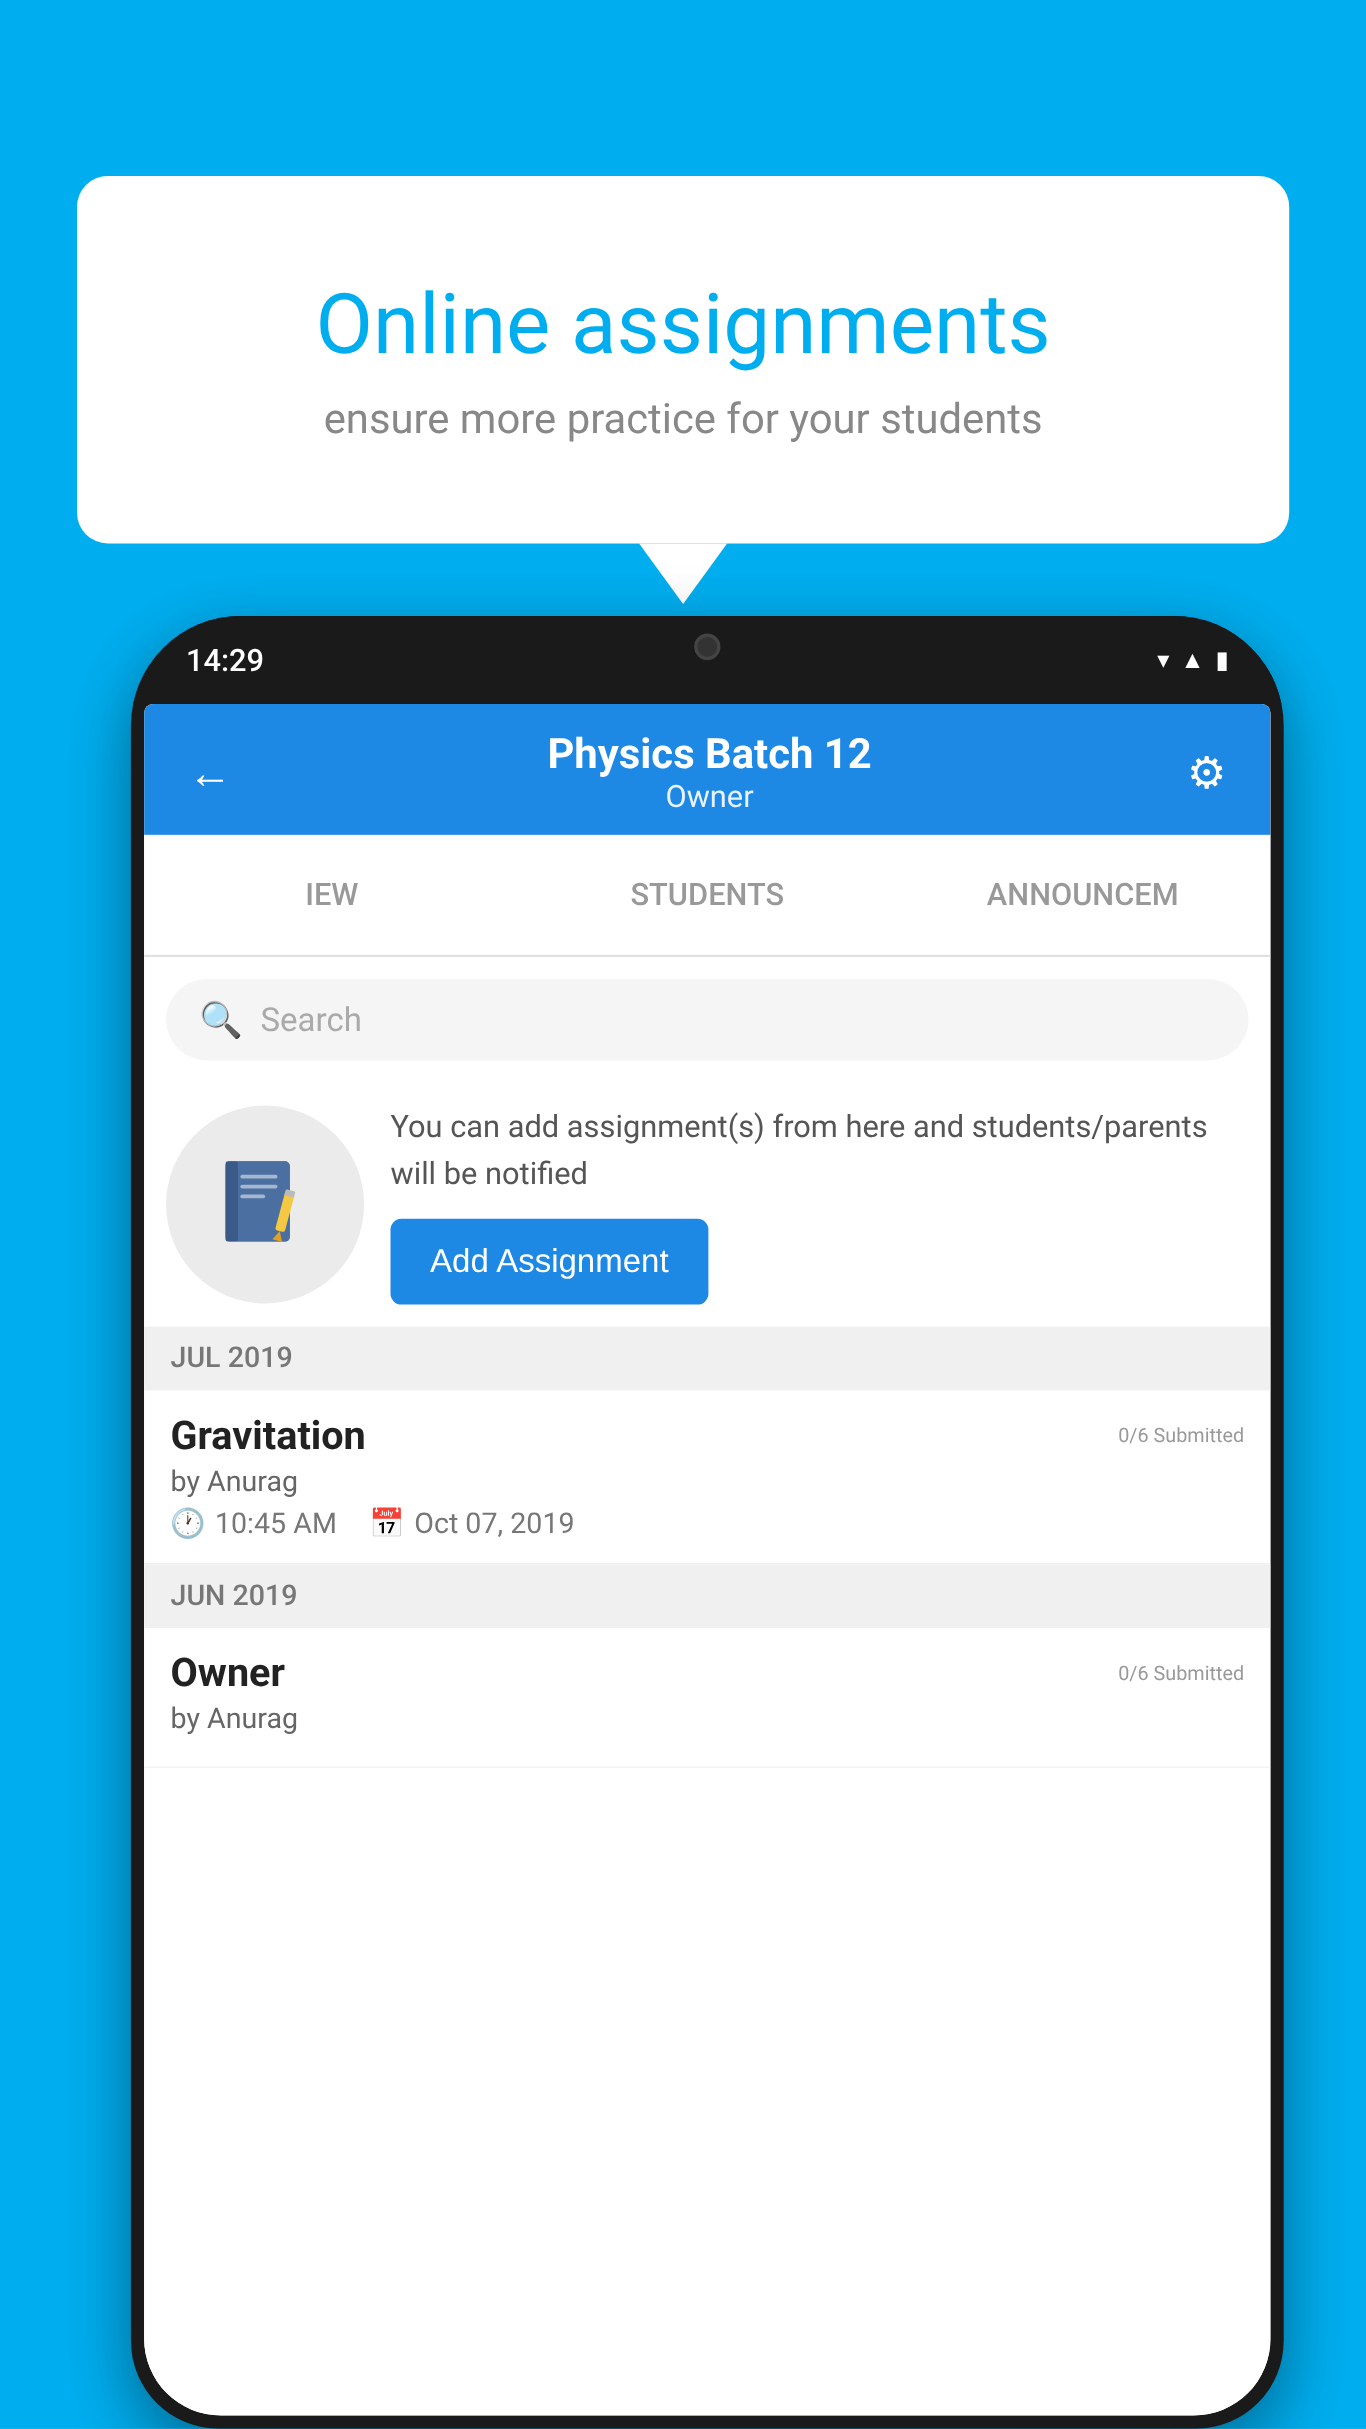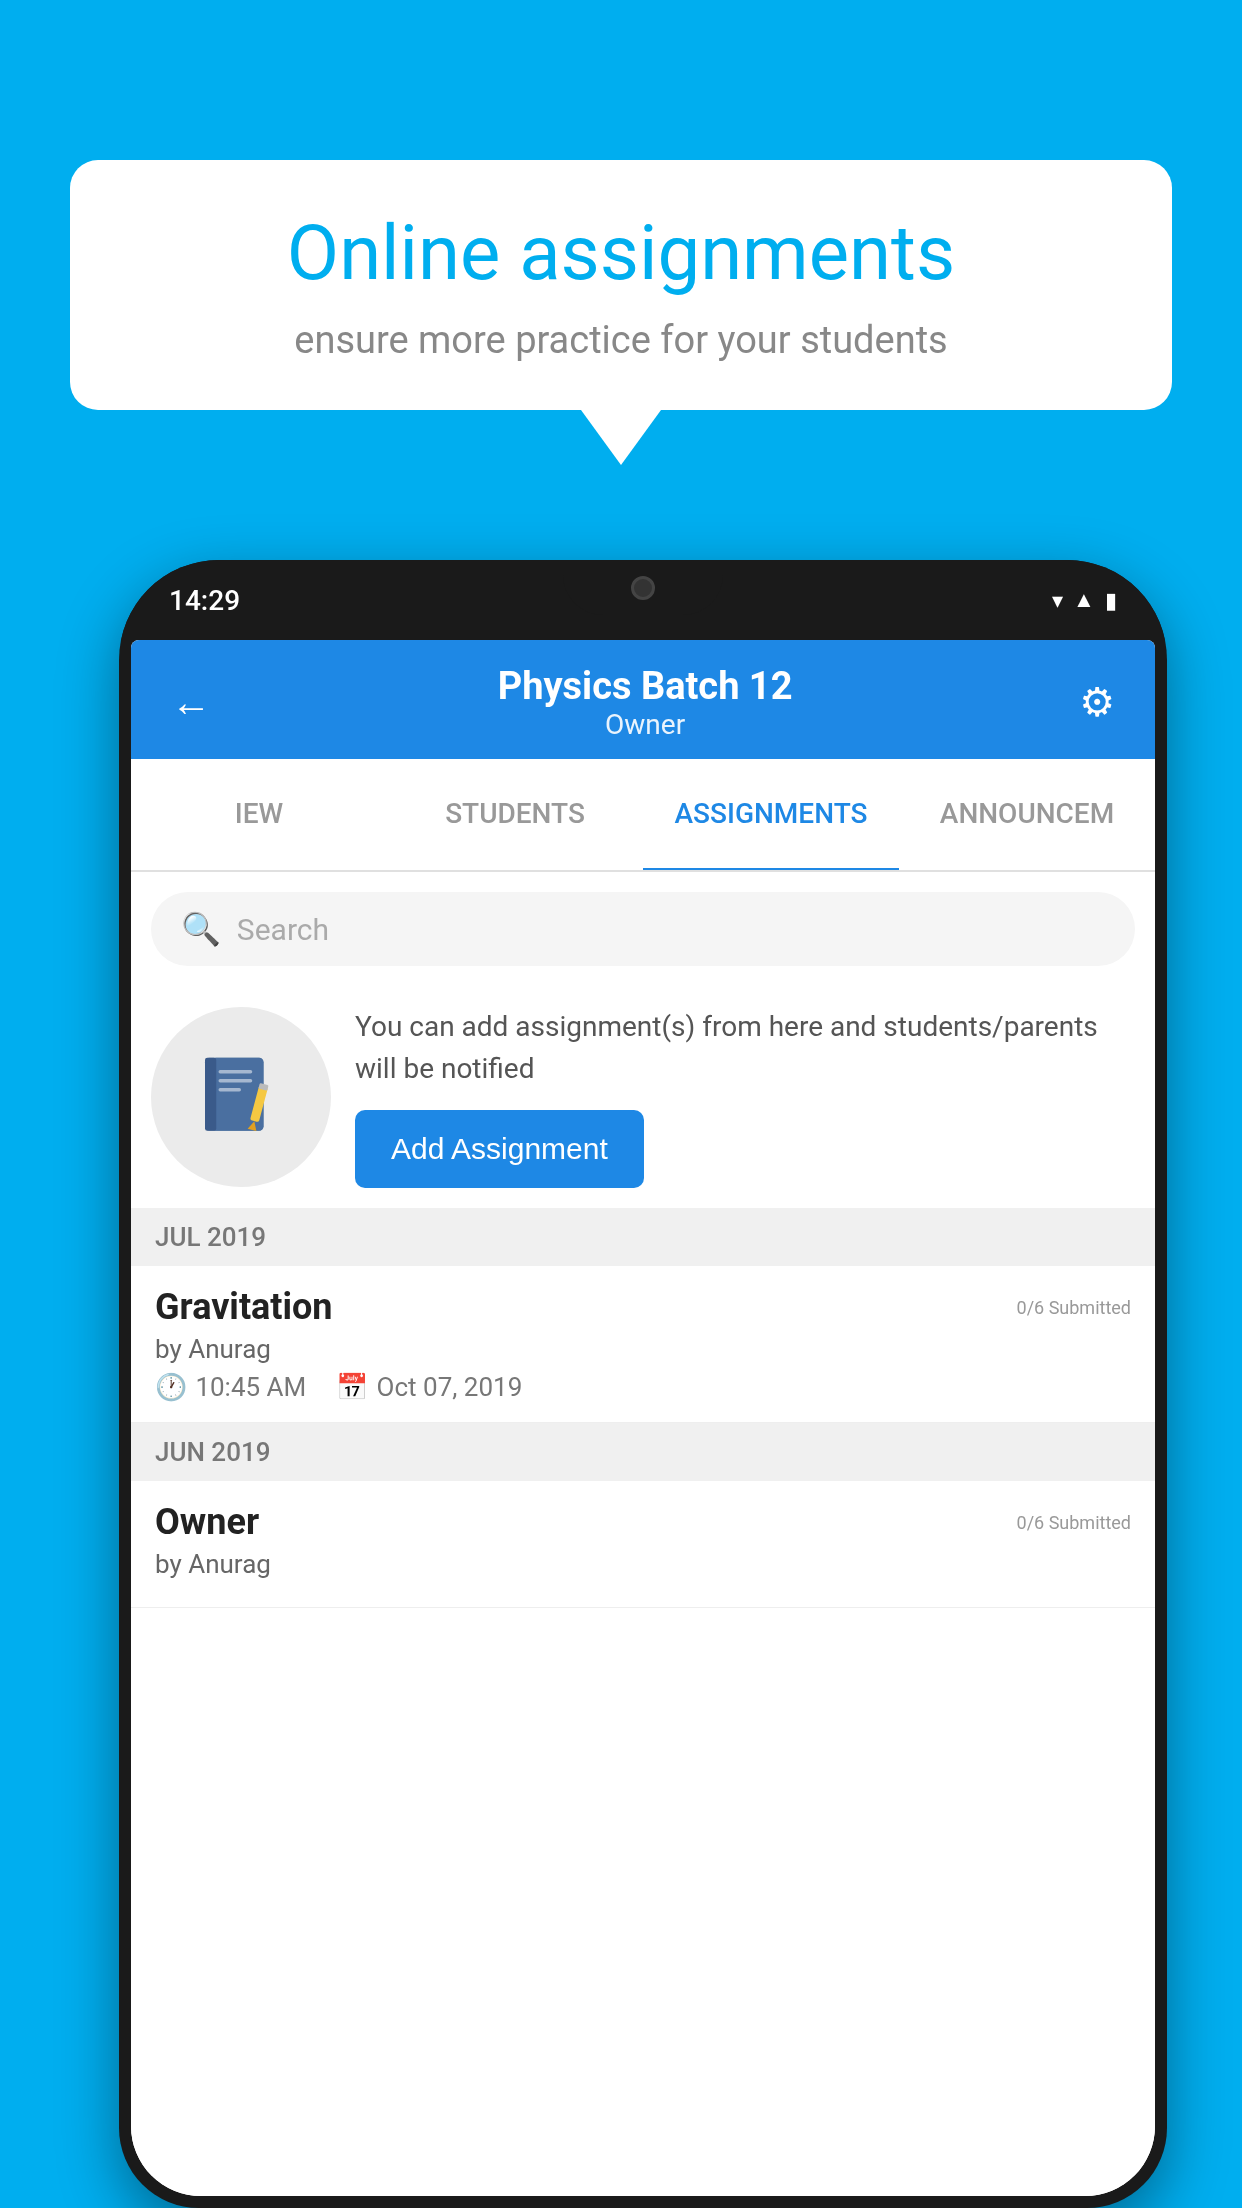--- a/index.html
+++ b/index.html
@@ -20,21 +20,21 @@
       left: 70px;
       right: 70px;
       display: flex;
       flex-direction: column;
       align-items: center;
     }
 
     .speech-bubble {
       background: white;
       border-radius: 28px;
-      padding: 48px 70px;
+      padding: 90px 70px;
       width: 100%;
       text-align: center;
     }
 
     .speech-bubble-title {
       font-size: 76px;
       color: #00AEEF;
       font-weight: 400;
       margin-bottom: 20px;
     }
@@ -359,21 +359,20 @@
       <div class="header-title-group">
         <div class="header-title">Physics Batch 12</div>
         <div class="header-subtitle">Owner</div>
       </div>
       <span class="header-gear">⚙</span>
     </div>
 
     <div class="tabs-container">
       <div class="tab-item">IEW</div>
       <div class="tab-item">STUDENTS</div>
-      <div class="tab-item active">ASSIGNMENTS</div>
       <div class="tab-item">ANNOUNCEM</div>
     </div>
 
     <div class="screen-content">
 
       <div class="search-bar">
         <span class="search-icon">🔍</span>
         <span class="search-text">Search</span>
       </div>
 

